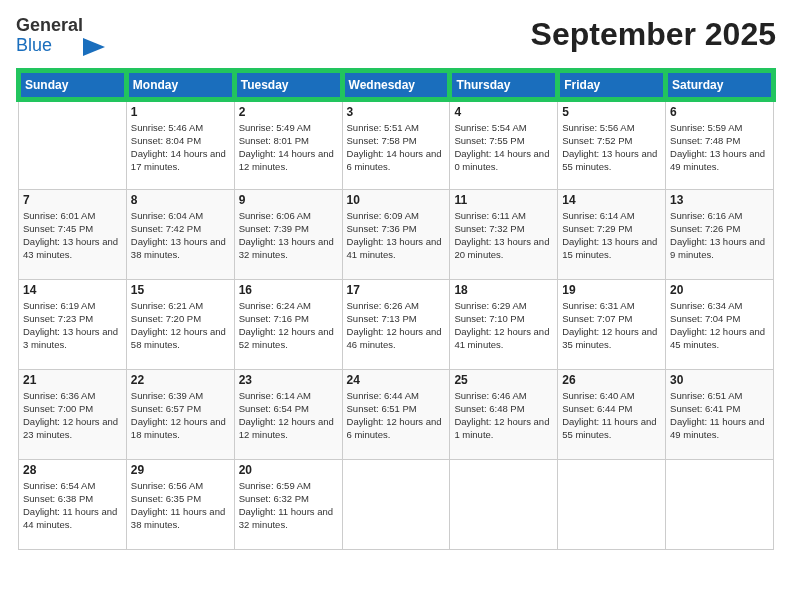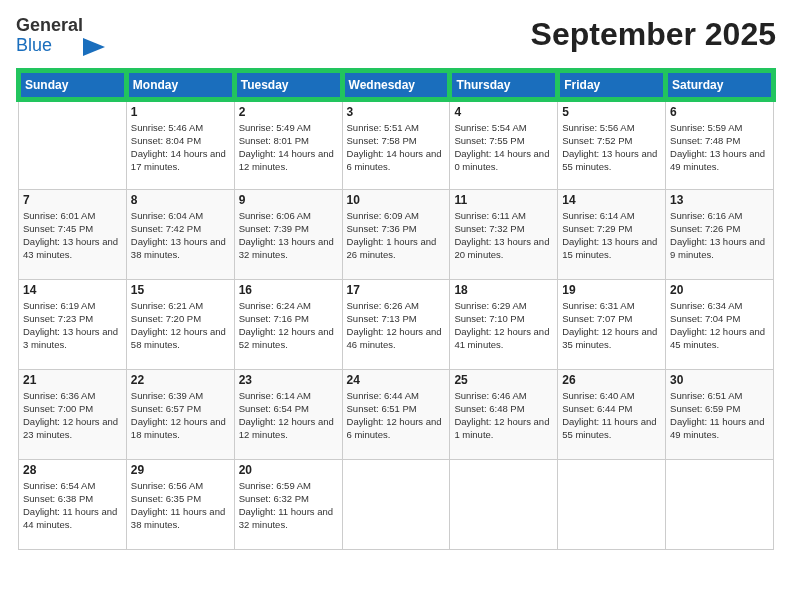--- a/index.html
+++ b/index.html
@@ -163,21 +163,21 @@
           <span>Sunrise: 6:06 AM</span><br>
           <span>Sunset: 7:39 PM</span><br>
           <span>Daylight: 13 hours and 32 minutes.</span>
         </div>
       </td>
         <td>
         <div class="date-num">10</div>
         <div class="cell-info">
           <span>Sunrise: 6:09 AM</span><br>
           <span>Sunset: 7:36 PM</span><br>
-          <span>Daylight: 1 hours and 26 minutes.</span>
+          <span>Daylight: 13 hours and 41 minutes.</span>
         </div>
       </td>
         <td>
         <div class="date-num">11</div>
         <div class="cell-info">
           <span>Sunrise: 6:11 AM</span><br>
           <span>Sunset: 7:32 PM</span><br>
           <span>Daylight: 13 hours and 20 minutes.</span>
         </div>
       </td>
@@ -302,21 +302,21 @@
         <div class="cell-info">
           <span>Sunrise: 6:40 AM</span><br>
           <span>Sunset: 6:44 PM</span><br>
           <span>Daylight: 11 hours and 55 minutes.</span>
         </div>
       </td>
         <td>
         <div class="date-num">30</div>
         <div class="cell-info">
           <span>Sunrise: 6:51 AM</span><br>
-          <span>Sunset: 6:59 PM</span><br>
+          <span>Sunset: 6:41 PM</span><br>
           <span>Daylight: 11 hours and 49 minutes.</span>
         </div>
       </td>
       </tr>
       <tr>
         <td>
         <div class="date-num">28</div>
         <div class="cell-info">
           <span>Sunrise: 6:54 AM</span><br>
           <span>Sunset: 6:38 PM</span><br>

